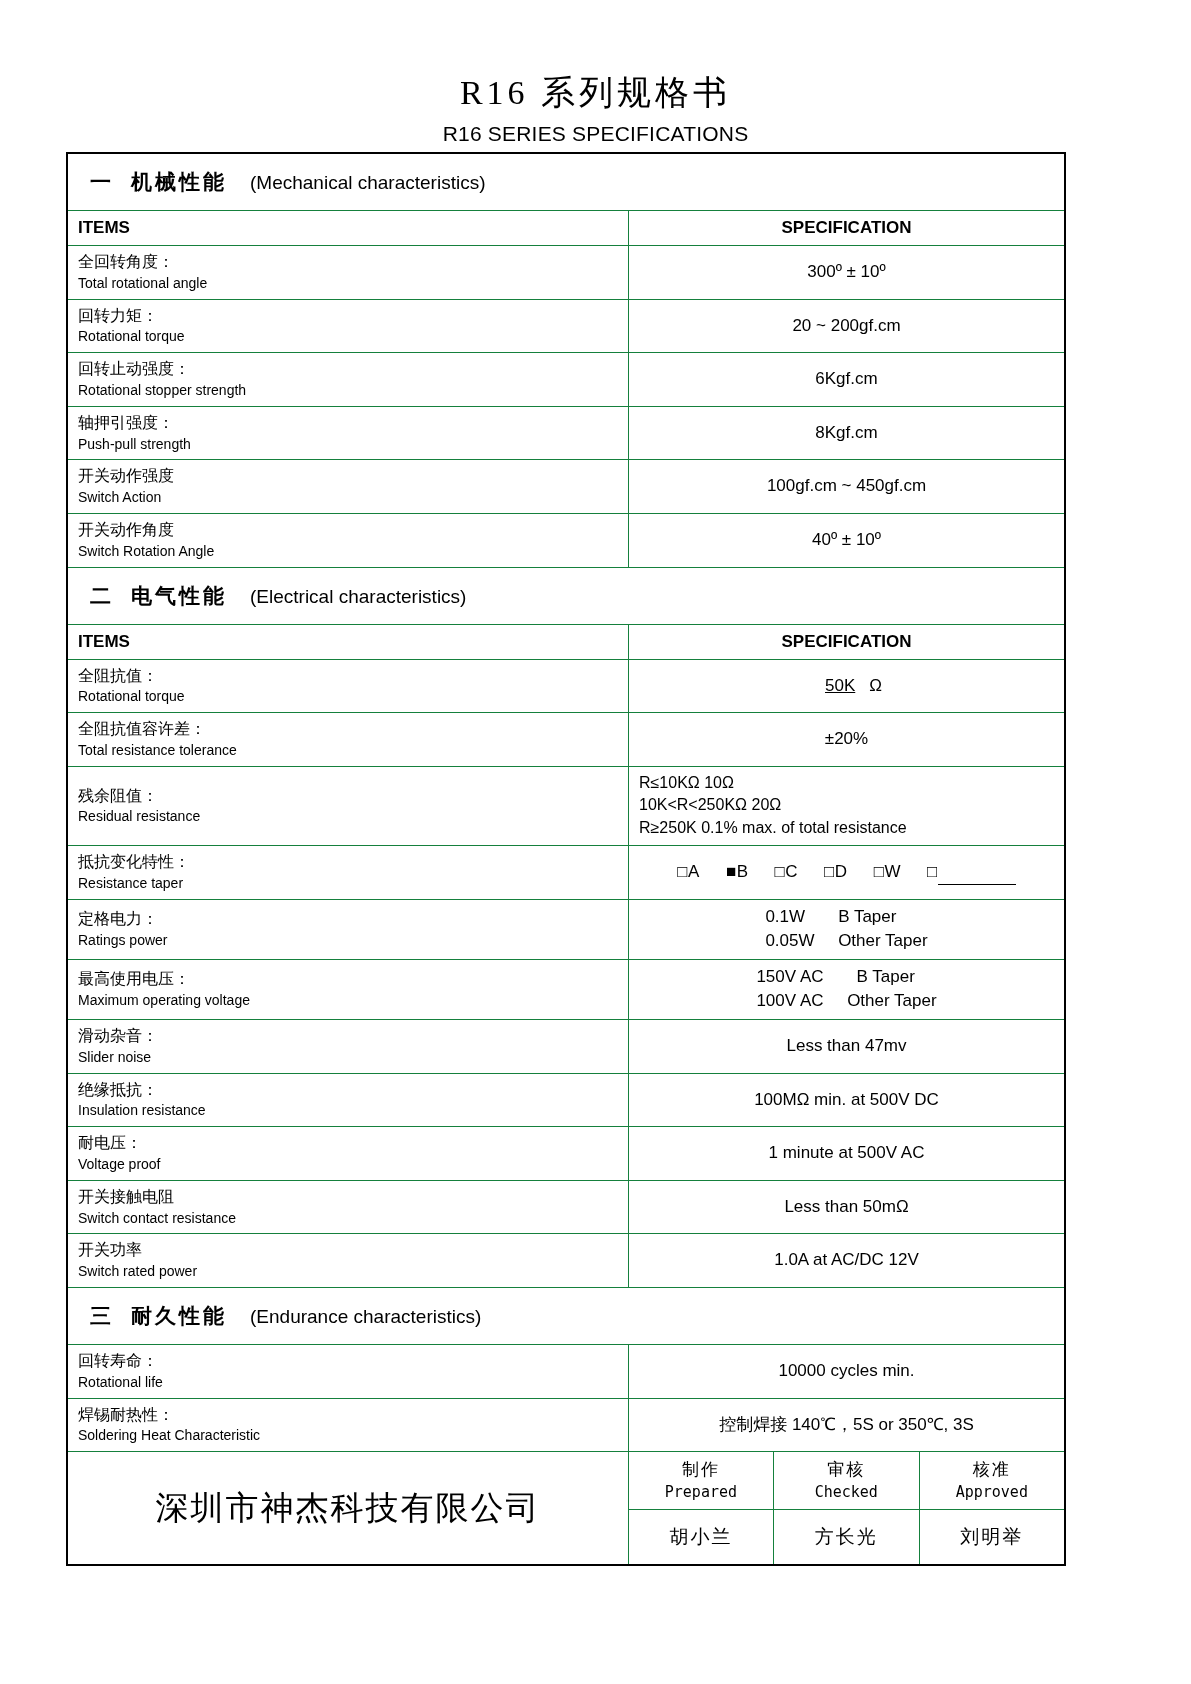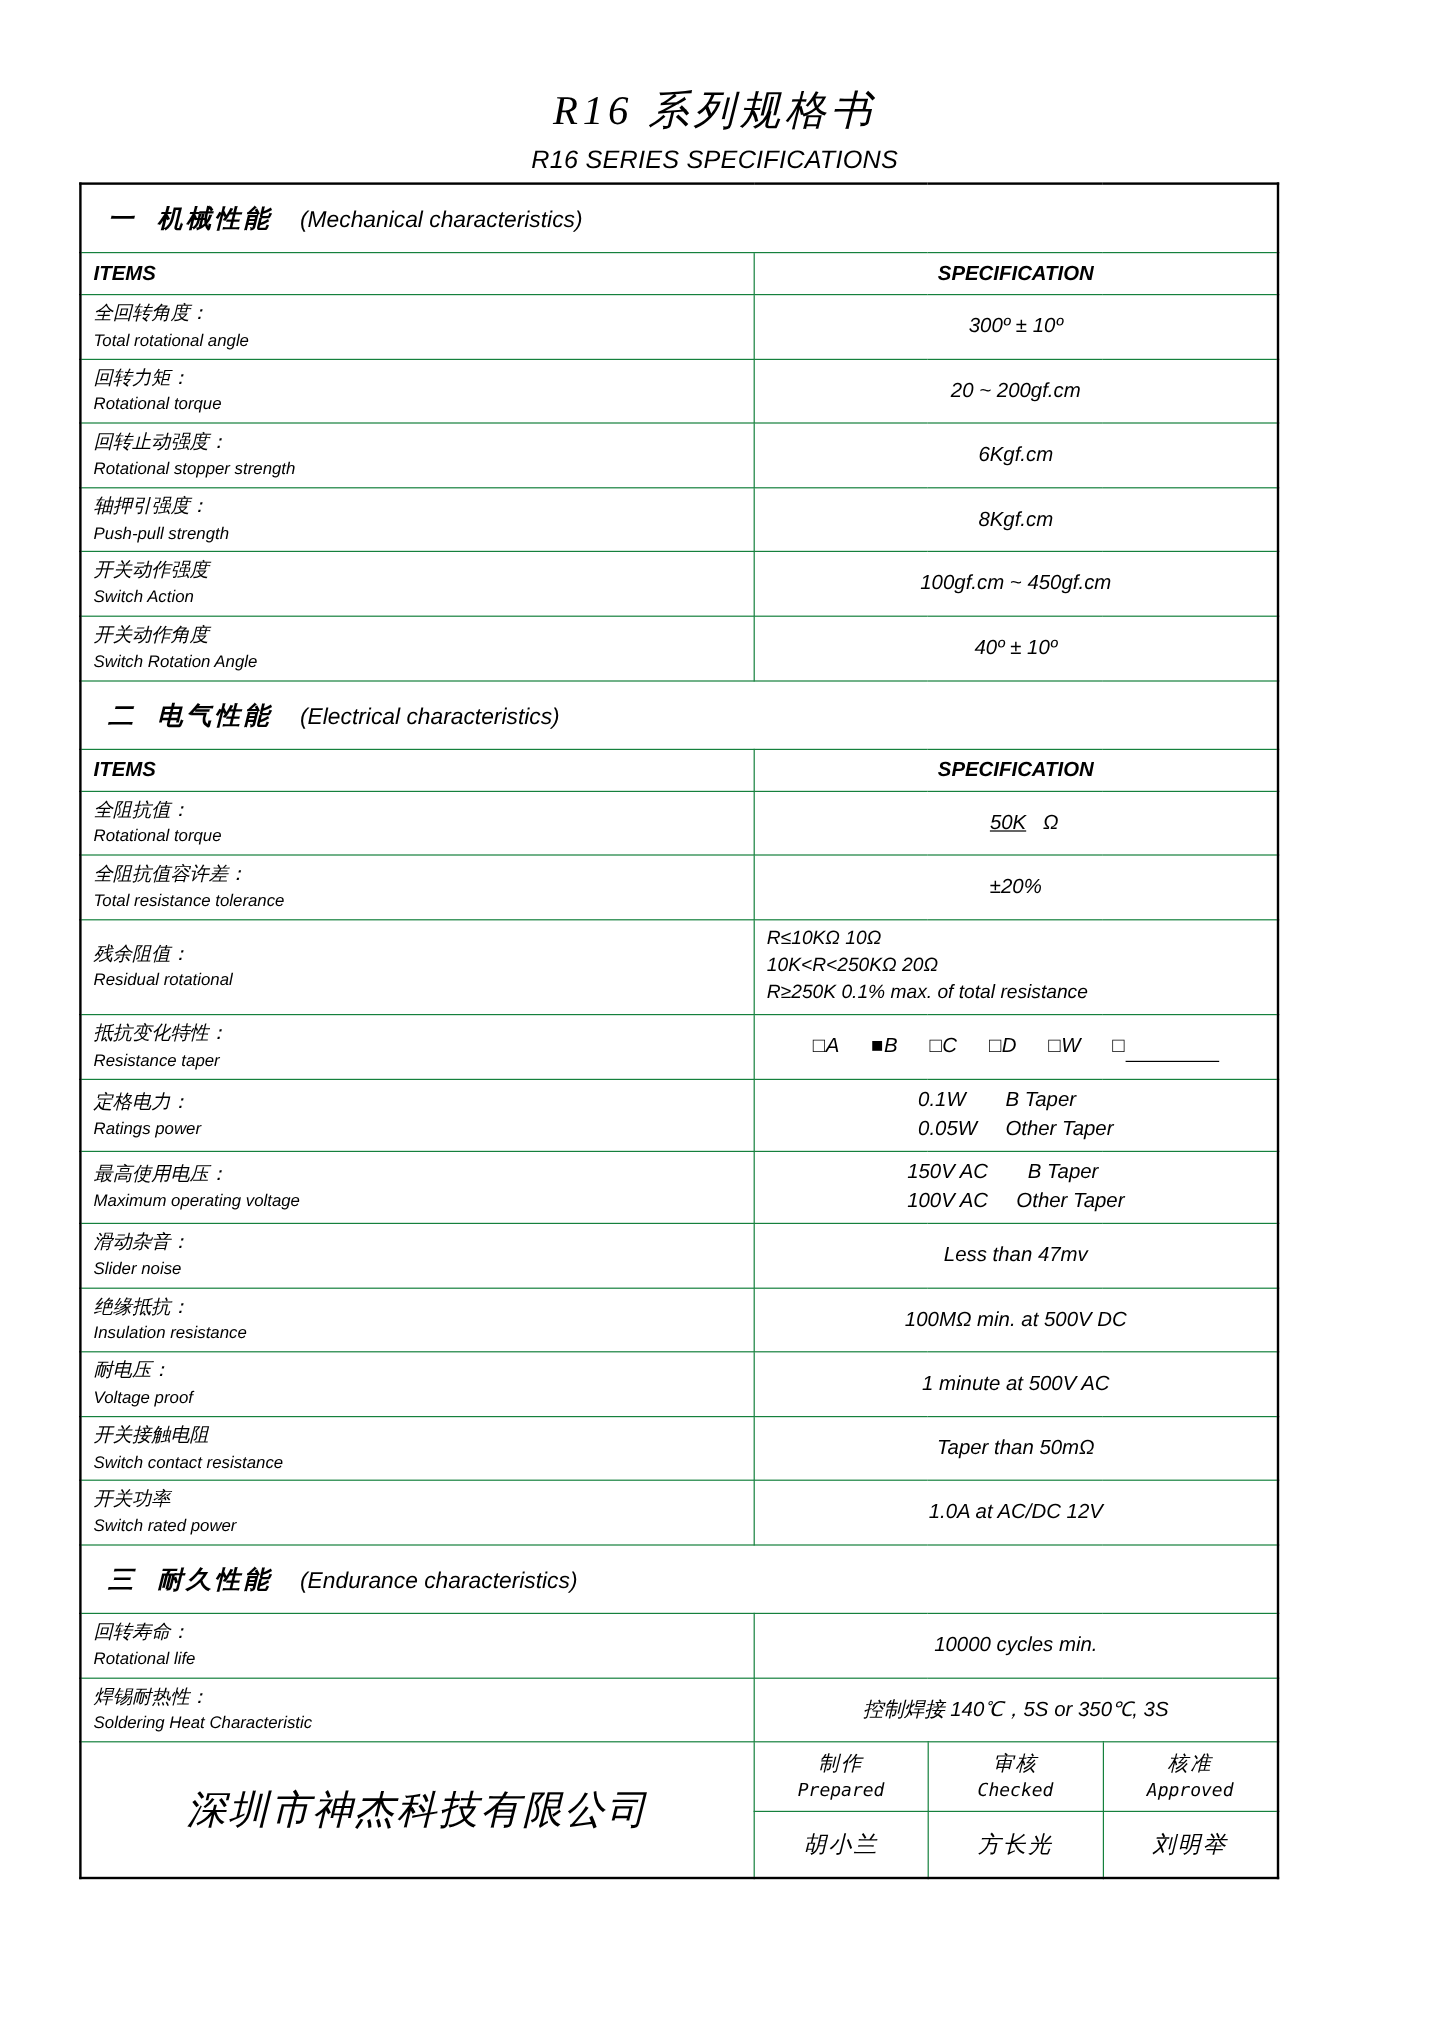--- a/index.html
+++ b/index.html
@@ -13,21 +13,20 @@
     font-family: "Liberation Sans", sans-serif;
     color: #000000;
     position: relative;
   }
   .page {
     position: absolute;
     left: 0; top: 0;
     width: 1191px;
     height: 1244px;
     box-sizing: border-box;
-    font-style: italic;
   }
   .title-zone {
     text-align: center;
     padding-top: 72px;
   }
   .title-cn {
     font-family: "Liberation Serif", serif;
     font-size: 34px;
     letter-spacing: 4px;
     font-weight: normal;
@@ -267,21 +266,21 @@
       <td class="item-cell">
         <span class="cn">全阻抗值容许差：</span>
         <span class="en">Total resistance tolerance</span>
       </td>
       <td class="spec-cell" colspan="3">±20%</td>
     </tr>
 
     <tr>
       <td class="item-cell">
         <span class="cn">残余阻值：</span>
-        <span class="en">Residual rotational</span>
+        <span class="en">Residual resistance</span>
       </td>
       <td class="spec-cell left" colspan="3">
         <div class="row">R≤10KΩ                10Ω</div>
         <div class="row">10K&lt;R&lt;250KΩ      20Ω</div>
         <div class="row">R≥250K              0.1% max. of total resistance</div>
       </td>
     </tr>
 
     <tr>
       <td class="item-cell">
@@ -340,21 +339,21 @@
         <span class="cn">耐电压：</span>
         <span class="en">Voltage proof</span>
       </td>
       <td class="spec-cell" colspan="3">1 minute at 500V AC</td>
     </tr>
     <tr>
       <td class="item-cell">
         <span class="cn">开关接触电阻</span>
         <span class="en">Switch contact resistance</span>
       </td>
-      <td class="spec-cell" colspan="3">Taper than 50mΩ</td>
+      <td class="spec-cell" colspan="3">Less than 50mΩ</td>
     </tr>
     <tr>
       <td class="item-cell">
         <span class="cn">开关功率</span>
         <span class="en">Switch rated power</span>
       </td>
       <td class="spec-cell" colspan="3">1.0A at AC/DC 12V</td>
     </tr>
 
     <tr>

